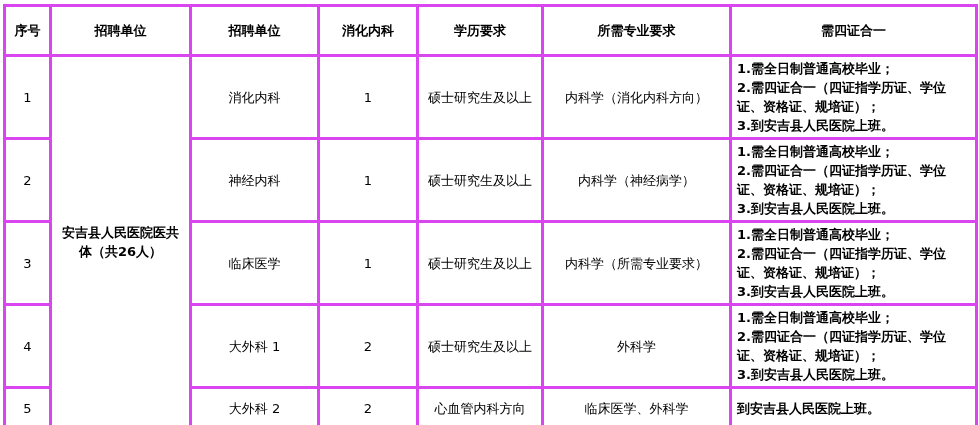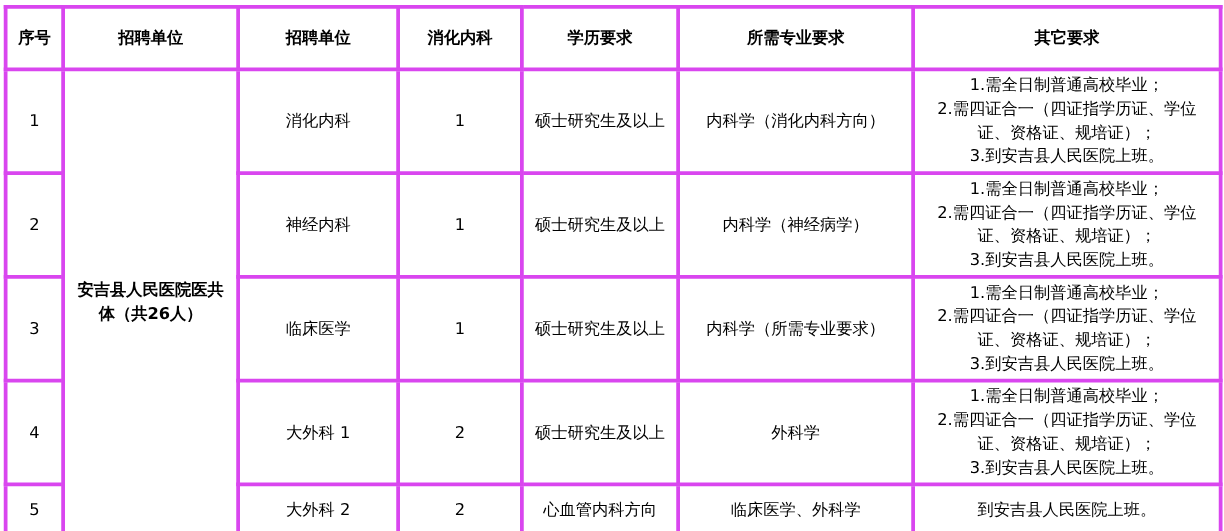--- a/index.html
+++ b/index.html
@@ -37,22 +37,23 @@
     padding: 2px 3px;
   }
   td.unit-cell {
     font-weight: bold;
     text-align: center;
     padding: 2px 4px;
     
     border-bottom: 1px dashed #c9c9c9;
   }
   td.req {
-    text-align: center;
+    text-align: left;
     padding: 2px 5px;
+    font-weight: bold;
   }
   tr.r-tall  { height: 81px; }
   tr.r-short { height: 41px; }
   col.c-no    { width: 46px;  }
   col.c-unit  { width: 140px; }
   col.c-post  { width: 128px; }
   col.c-count { width: 99px;  }
   col.c-edu   { width: 125px; }
   col.c-major { width: 188px; }
   col.c-other { width: 246px; }
@@ -72,21 +73,21 @@
         <col class="c-other">
     </colgroup>
     <thead>
       <tr>
         <th>序号</th>
         <th>招聘单位</th>
         <th>招聘单位</th>
         <th>消化内科</th>
         <th>学历要求</th>
         <th>所需专业要求</th>
-        <th>其它要求</th>
+        <th>需四证合一</th>
       </tr>
     </thead>
     <tbody>
       <tr class="r-tall">
         <td class="c">1</td>
         <td class="unit-cell" rowspan="5">安吉县人民医院医共体（共26人）</td>
         <td class="c">消化内科</td>
         <td class="c">1</td>
         <td class="c">硕士研究生及以上</td>
         <td class="c">内科学（消化内科方向）</td>

